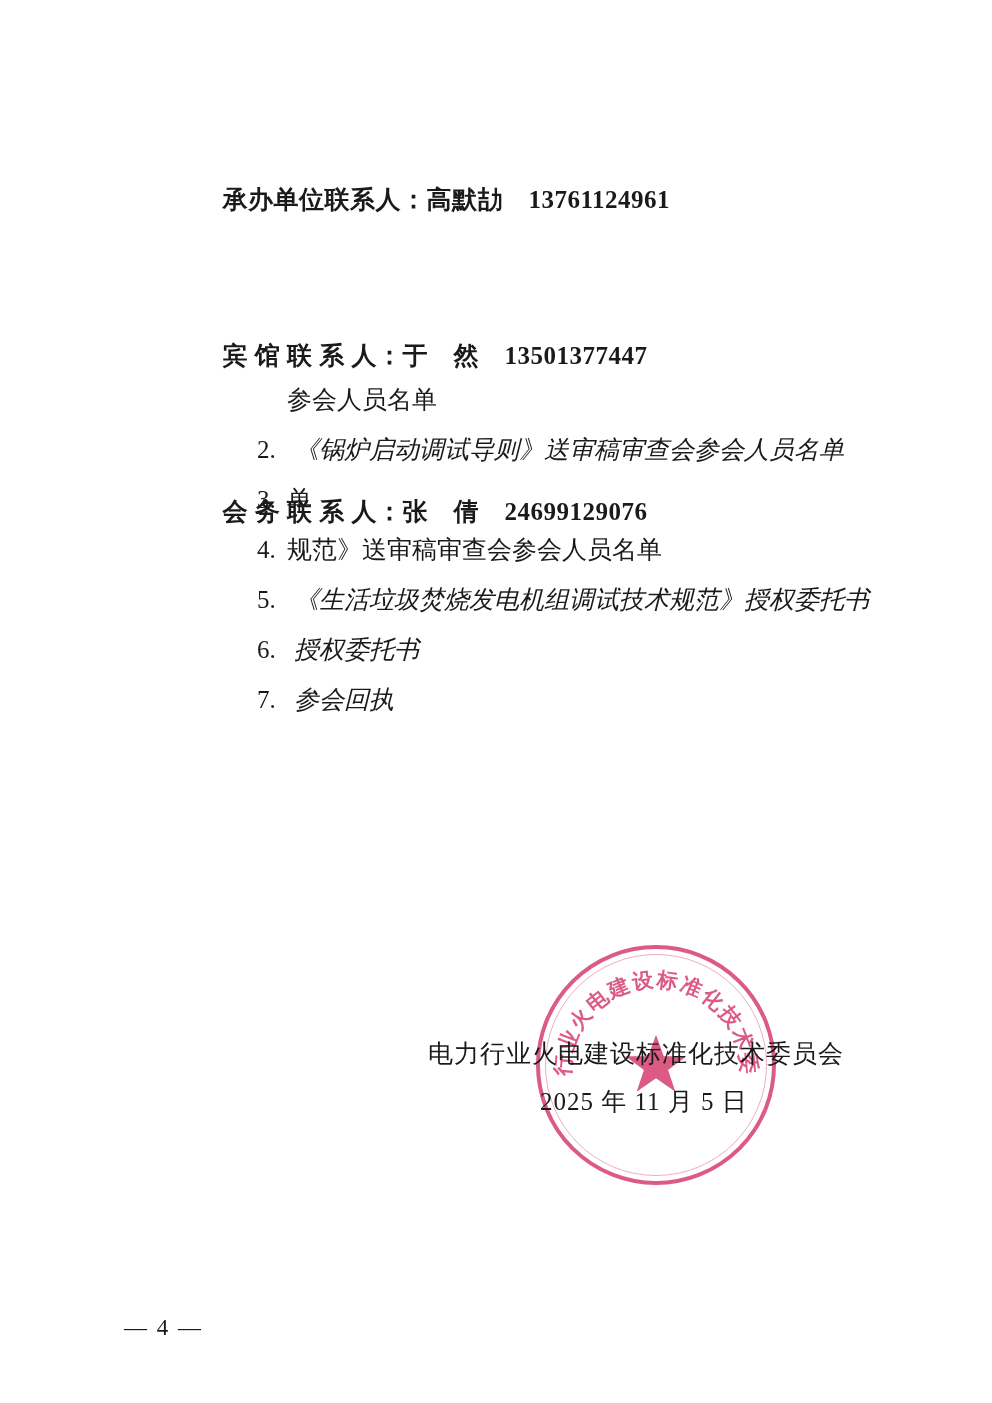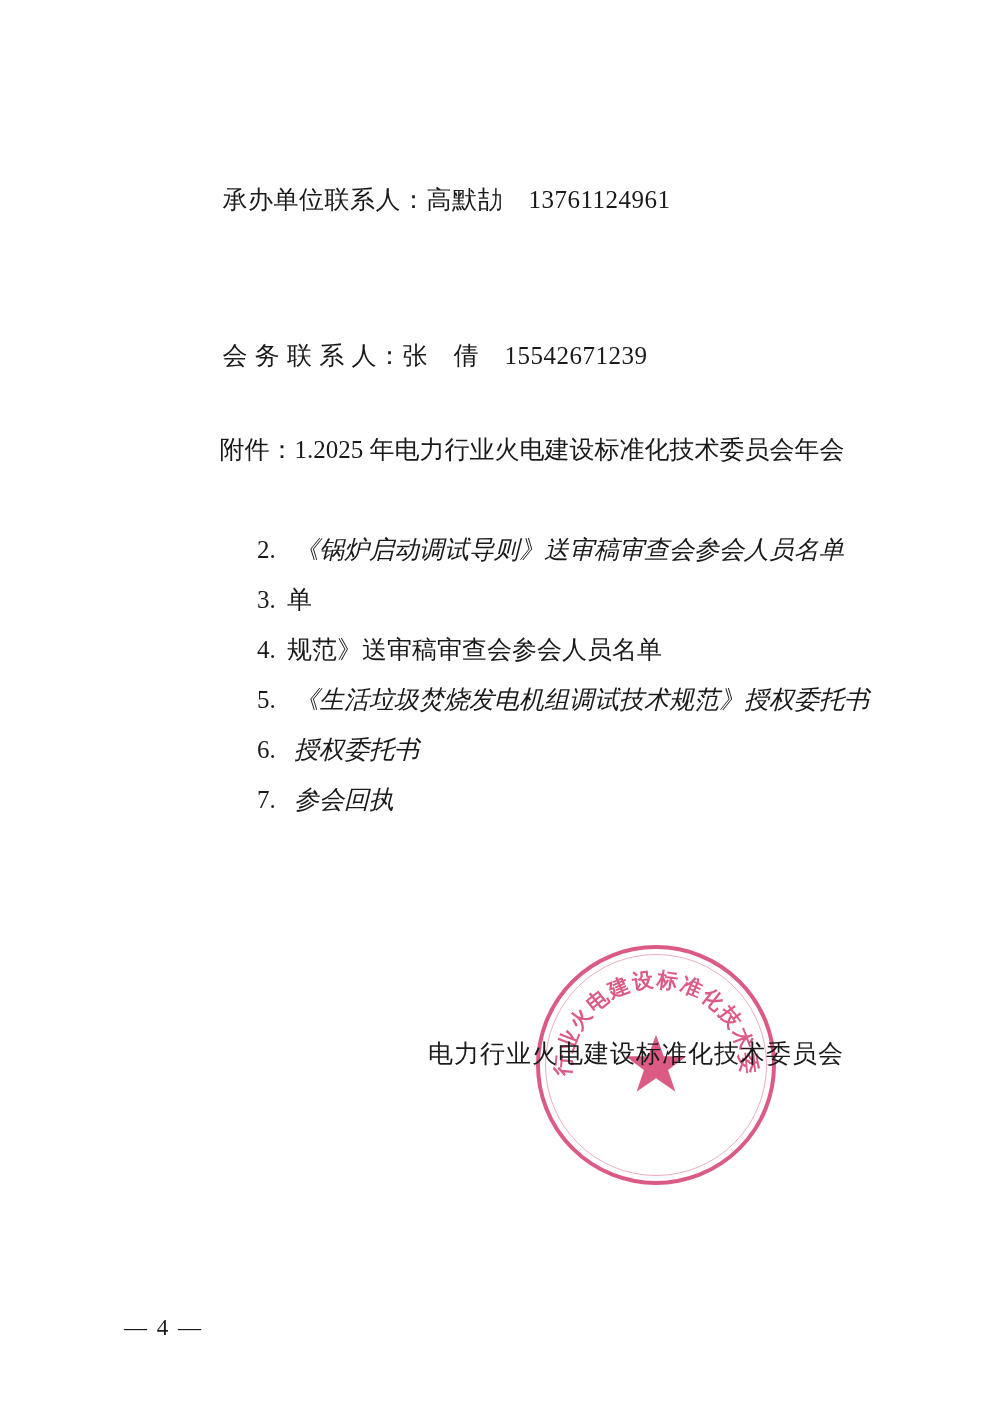--- a/index.html
+++ b/index.html
@@ -27,20 +27,21 @@
     position: absolute;
     left: 182px;
     top: 122px;
     width: 720px;
   }
   .contact-line {
     font-size: 25px;
     line-height: 52px;
     white-space: pre;
     letter-spacing: 0.5px;
+    font-weight: bold;
   }
   .contact-line .indent {
     display: inline-block;
     width: 218px;
   }
   .contact-line .label {
     display: inline-block;
   }
   .contact-line .name {
     display: inline-block;
@@ -169,29 +170,30 @@
 </head>
 <body>
 
 <div class="page">
 
   <div class="contacts">
     <div class="contact-line">
       <span class="label">承办单位联系人：</span><span class="name">高默劼</span>　<span class="phone">13761124961</span>
     </div>
     <div class="contact-line">
-      <span class="label">会 务 联 系 人：</span><span class="name">张　倩</span>　<span class="phone">15542671239</span>
+      <span class="label">宾 馆 联 系 人：</span><span class="name">于　然</span>　<span class="phone">13501377447</span>
+    </div>
+    <div class="contact-line">
+      <span class="label">会 务 联 系 人：</span><span class="name">张　倩</span>　<span class="phone">24699129076</span>
     </div>
   </div>
 
   <div class="attachments">
 
-    <div class="attach-head">
-      <span class="lead">附件：</span><span>1.</span><span>2025 年电力行业火电建设标准化技术委员会年会</span>
-    </div>
+    <div class="attach-cont">参会人员名单</div>
 
     <div class="attach-item">
       <span class="num">2.</span>
       <span class="txt">《锅炉启动调试导则》送审稿审查会参会人员名单</span>
     </div>
 
     <div class="attach-item">
       <span class="num">3.</span>
     </div>
     <div class="attach-cont">单</div>
@@ -232,17 +234,18 @@
     <div class="star">
       <svg viewBox="0 0 100 100" width="66" height="66" xmlns="http://www.w3.org/2000/svg">
         <polygon points="50,4 61.8,36.6 96.4,36.6 68.3,57.4 79.4,90.4 50,70 20.6,90.4 31.7,57.4 3.6,36.6 38.2,36.6" fill="#d4386b"></polygon>
       </svg>
     </div>
     <div class="bottom-text"></div>
   </div>
 
   <div class="signature">
     <div class="sig-line1">电力行业火电建设标准化技术委员会</div>
+    <div class="sig-line2">2025 年 11 月 5 日</div>
   </div>
 
   <div class="page-number">— 4 —</div>
 
 </div>
 
 </body></html>

